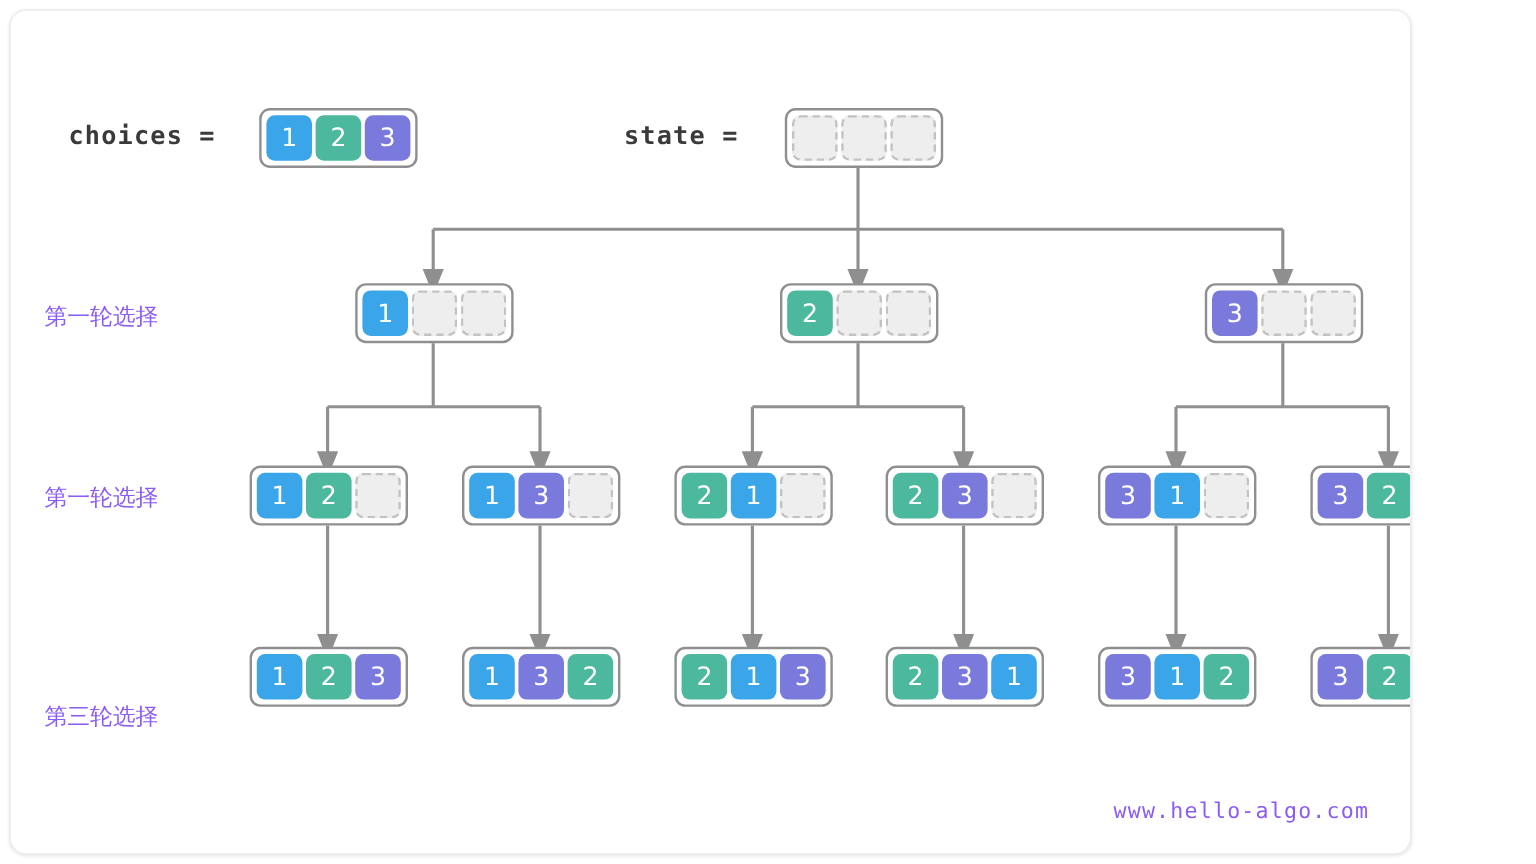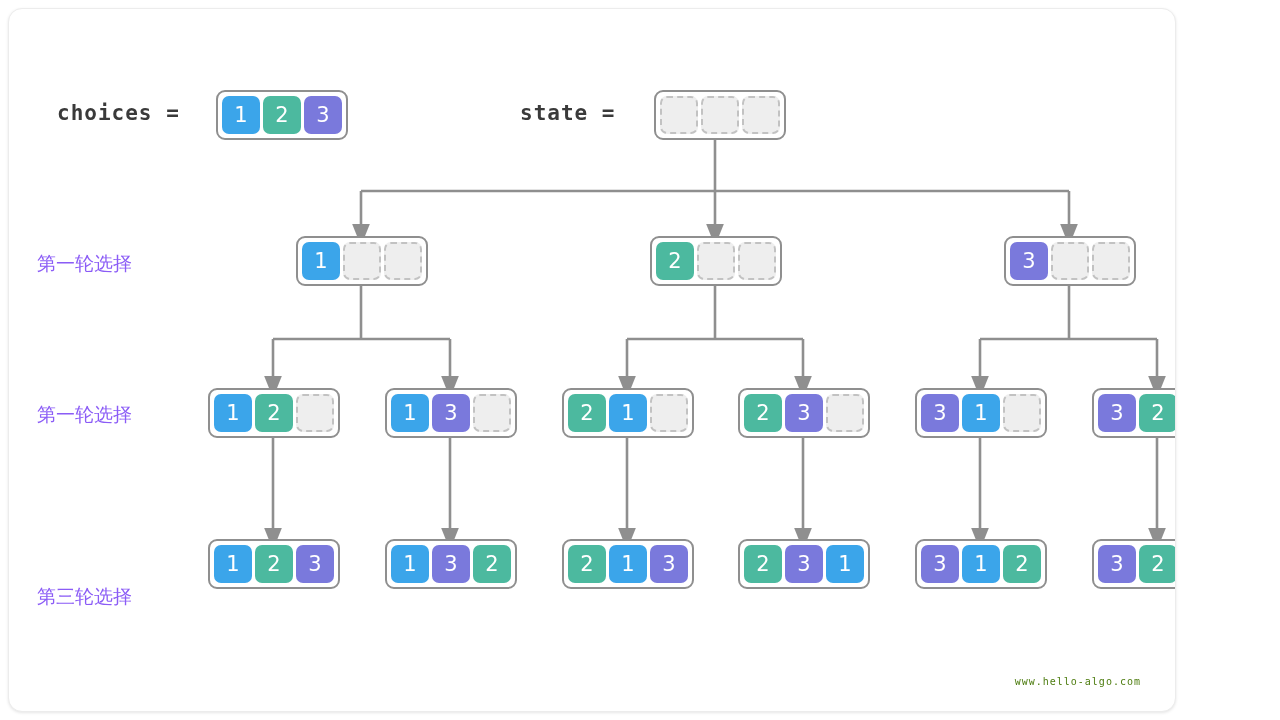--- a/index.html
+++ b/index.html
@@ -68,22 +68,22 @@
     position:absolute;
     font-family:"DejaVu Sans", sans-serif;
     font-size:19px;
     color:#8b5cf6;
     white-space:nowrap;
   }
   .watermark{
     position:absolute;
     right:34px;bottom:24px;
     font-family:"DejaVu Sans Mono", monospace;
-    font-size:10px;
-    color:#4d7c0f;
+    font-size:18px;
+    color:#8b5cf6;
     letter-spacing:1px;
   }
 </style>
 </head>
 <body>
 
 <div class="card">
   <div class="stage">
 
     <svg class="links" viewBox="0 0 1264 704">

